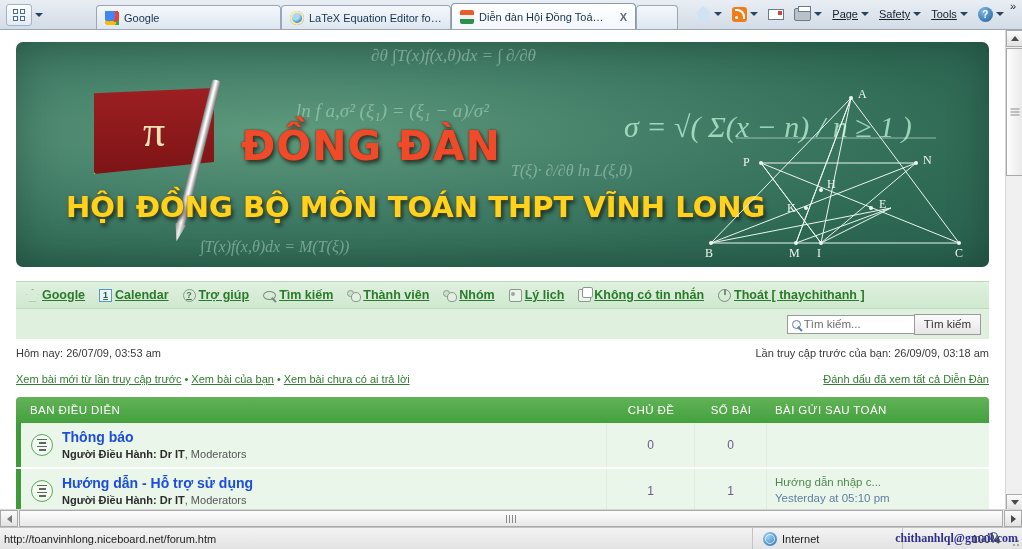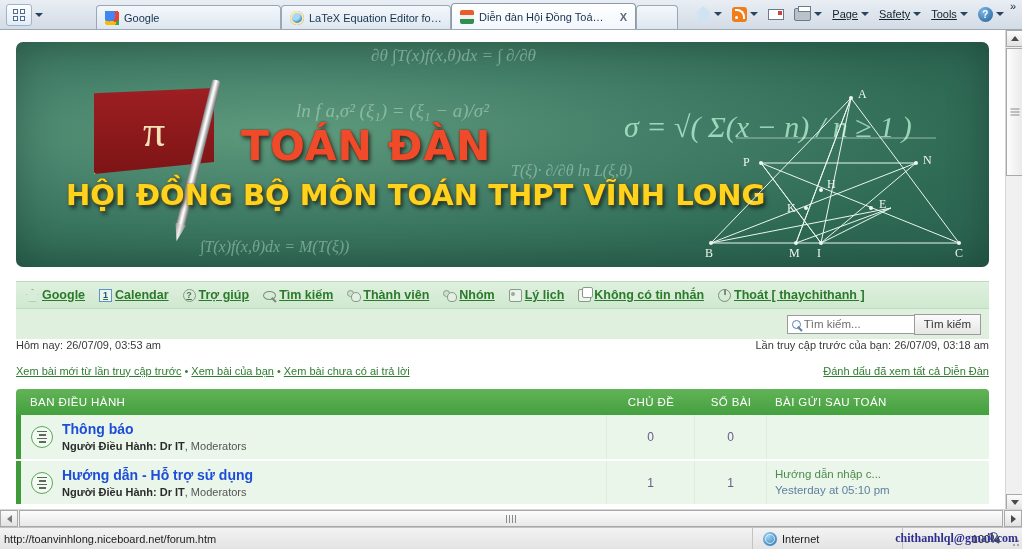--- a/index.html
+++ b/index.html
@@ -97,21 +97,21 @@
      display:flex;align-items:center;justify-content:center; }
   .flag .pi { color:#f3e2b5; font-size:44px; font-family:"Liberation Serif", serif; }
   .pen { position:absolute; left:178px; top:36px; width:9px; height:150px;
      background: linear-gradient(90deg,#7b7b7b,#e8e8e8 35%,#ffffff 50%,#a9a9a9 80%,#6e6e6e);
      transform: rotate(14deg); border-radius:3px; }
   .pen:after { content:""; position:absolute; bottom:-16px; left:-1px; width:11px; height:18px;
      background:linear-gradient(90deg,#8a8a8a,#f0f0f0,#7a7a7a); clip-path:polygon(0 0,100% 0,50% 100%); }
   .title1 { position:absolute; left:225px; top:80px; font-size:41px; font-weight:bold;
      font-family:"DejaVu Sans", sans-serif; letter-spacing:1px;
      color:#ef4b2a; text-shadow: 0 0 2px #7e1c06, 2px 3px 4px rgba(0,0,0,.6); }
-  .title2 { position:absolute; left:50px; top:136px; font-size:29px; font-weight:bold;
+  .title2 { position:absolute; left:50px; top:148px; font-size:29px; font-weight:bold;
      font-family:"DejaVu Sans", sans-serif; letter-spacing:0px;
      color:#ffd21e; text-shadow: 0 0 2px #8a5a00, 2px 3px 4px rgba(0,0,0,.65); }
   .geo { position:absolute; right:18px; top:26px; width:270px; height:190px; }
   .geo text { fill:#eef7f2; font-size:12px; font-family:"Liberation Serif", serif; }
 
   .navbar {
     margin: 14px 10px 0 16px; width: 973px; height: 28px;
     background: linear-gradient(#dff0df,#cfe8cf);
     border-top:1px solid #bcdcbc; border-bottom:1px solid #bcdcbc;
     display:flex; align-items:center; gap:14px; padding-left:10px;
@@ -140,21 +140,21 @@
     display:flex; align-items:center; gap:3px; padding:0 4px; font-size:11.5px; color:#6f6f6f;
   }
   .s-mag { width:9px;height:9px;border:1.6px solid #5b7fa8;border-radius:50%;position:relative;flex:0 0 9px;}
   .s-mag:after{content:"";position:absolute;right:-3px;bottom:-2px;width:6px;height:1.6px;background:#5b7fa8;transform:rotate(45deg);}
   .search-btn {
     height:21px; border:1px solid #9b9b9b; background:linear-gradient(#fbfbfb,#e6e6e6);
     font-size:11.5px; color:#333; padding:0 9px; display:flex; align-items:center; margin-left:-1px;
   }
 
   .inforow { margin:0 10px 0 16px; width:973px; display:flex; justify-content:space-between;
-     font-size:11px; color:#3a3a3a; }
+     font-size:11px; color:#3a3a3a; padding-top:8px; }
   .inforow.links { padding-top:14px; }
   .inforow.links a, .inforow.links span.lnk { color:#2f7d2f; }
   .dot { color:#2f7d2f; margin:0 3px; }
 
   
   .ftable { margin: 12px 10px 0 16px; width:973px; border-radius:4px 4px 0 0; overflow:hidden; }
   .thead { height:26px; background: linear-gradient(#62b357,#44a03f);
      display:flex; align-items:center; color:#fff; font-size:11.5px; letter-spacing:.4px; }
   .thead .th-name { flex:1; padding-left:14px; }
   .thead .th-a { width:88px; text-align:center; }
@@ -299,21 +299,21 @@
         <span class="chalk" style="left:280px;top:58px;font-size:19px;">ln f a,σ² (ξ₁) = (ξ₁ − a)/σ²</span>
         <span class="chalk" style="left:495px;top:120px;font-size:16px;">T(ξ)· ∂/∂θ ln L(ξ,θ)</span>
         <span class="chalk" style="left:608px;top:24px;font-size:30px;color:rgba(190,245,215,.75);margin-top:44px;">σ = √( Σ(x − n) / n ≥ 1 )</span>
         <span class="chalk" style="left:184px;top:196px;font-size:16px;">∫T(x)f(x,θ)dx = M(T(ξ))</span>
 
         <div class="flag">
           <span class="pi">π</span>
         </div>
         <div class="pen"></div>
 
-        <div class="title1">TOÁN ĐÀN</div>
+        <div class="title1">ĐỒNG ĐÀN</div>
         <div class="title2">HỘI ĐỒNG BỘ MÔN TOÁN THPT VĨNH LONG</div>
 
         <svg class="geo" viewBox="0 0 270 190">
           <g stroke="#eaf6f0" stroke-width="1" fill="none">
             <path d="M10,175 L150,30 L258,175 Z"></path>
             <path d="M10,175 L215,95 M150,30 L120,175 M10,175 L190,140 M150,30 L95,175
                      M60,95 L258,175 M60,95 L215,95 M120,175 L215,95 M120,175 L60,95
                      M95,175 L190,140 M120,175 L190,140 M150,30 L95,175 M60,95 L120,175"></path>
             <path d="M35,70 L235,70" opacity=".55"></path>
           </g>
@@ -386,32 +386,32 @@
     <div class="searchrow">
       <div class="search-input">
         <span class="s-mag"></span>
         <span>Tìm kiếm...</span>
       </div>
       <div class="search-btn">Tìm kiếm</div>
     </div>
 
     <div class="inforow">
       <span>Hôm nay: 26/07/09, 03:53 am</span>
-      <span>Lần truy cập trước của bạn: 26/07/09, 03:18 am</span>
+      <span>Lần truy cập trước của bạn: 26/09/09, 03:18 am</span>
     </div>
     <div class="inforow links">
       <span>
         <a href="#" class="lnk">Xem bài mới từ lần truy cập trước</a><span class="dot">•</span><a href="#" class="lnk">Xem bài của bạn</a><span class="dot">•</span><a href="#" class="lnk">Xem bài chưa có ai trả lời</a>
       </span>
       <a href="#" class="lnk">Đánh dấu đã xem tất cả Diễn Đàn</a>
     </div>
 
     <div class="ftable">
       <div class="thead">
-        <div class="th-name">BAN ĐIỀU HÀNH</div>
+        <div class="th-name">BAN ĐIỀU DIỄN</div>
         <div class="th-a">CHỦ ĐỀ</div>
         <div class="th-b">SỐ BÀI</div>
         <div class="th-c">BÀI GỬI SAU TOÁN</div>
       </div>
 
       <div class="frow">
         <div class="accent"></div>
         <div class="fname">
           <span class="f-ico">
                 <i></i>

